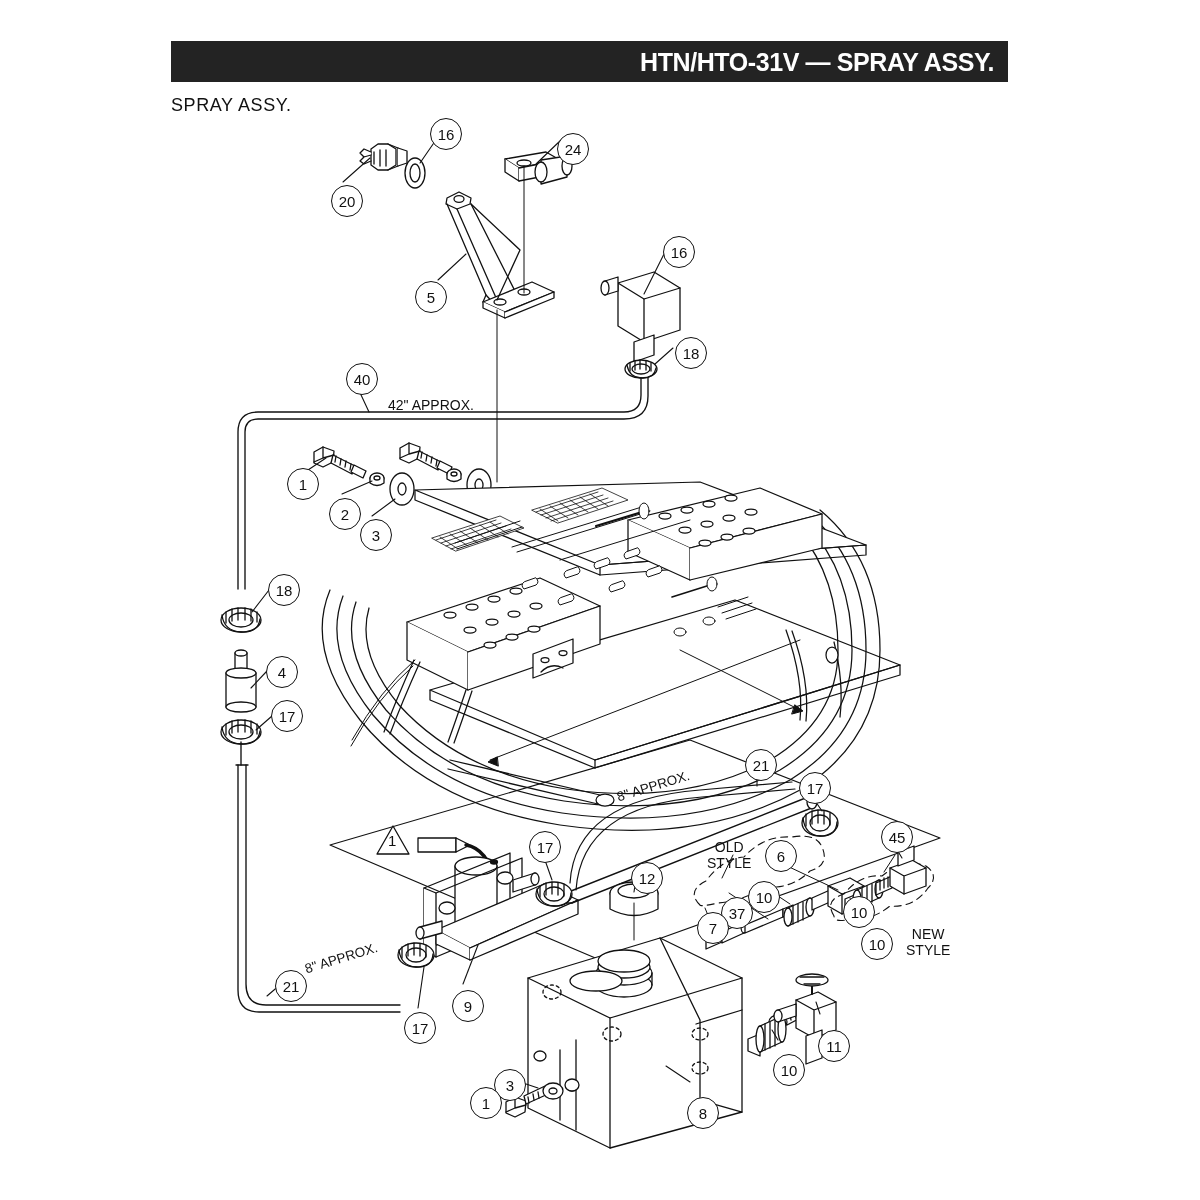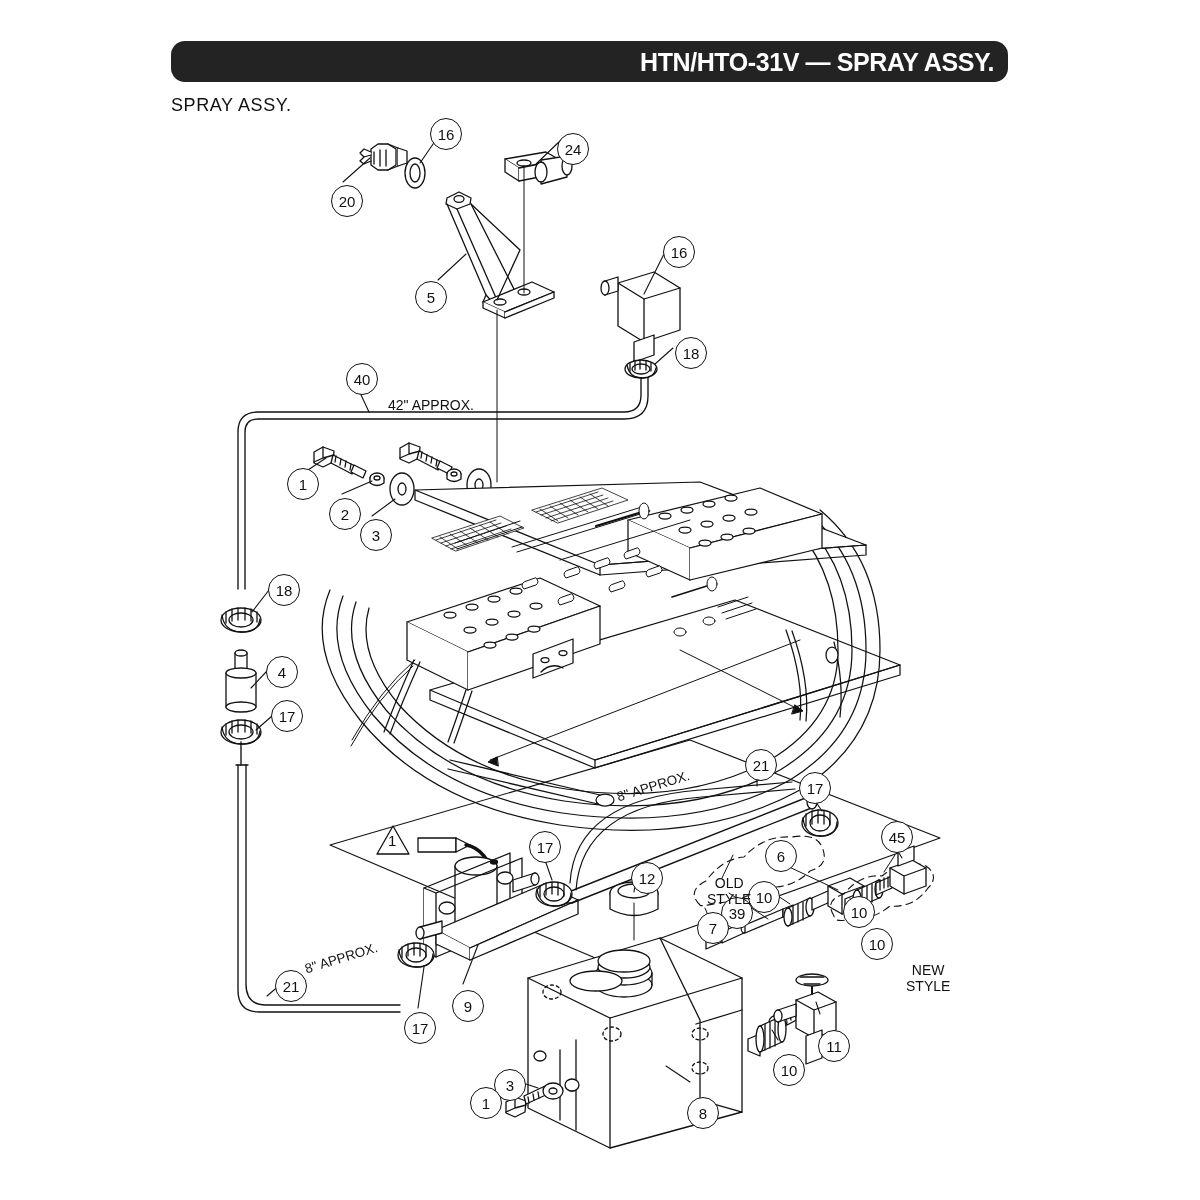--- a/index.html
+++ b/index.html
@@ -8,21 +8,20 @@
     width:1200px;height:1200px;overflow:hidden;
     font-family:"Liberation Sans","DejaVu Sans",sans-serif;
     color:#111;position:relative;
   }
   #page{position:absolute;inset:0;width:1200px;height:1200px;}
 
   
   .header-bar{
     position:absolute;left:171px;top:41px;width:837px;height:41px;
     background:#232323;
-    border-radius:14px;
   }
   .header-title{
     position:absolute;right:14px;top:50%;transform:translateY(-50%);
     color:#ffffff;font-weight:bold;font-size:25px;
     letter-spacing:-0.4px;white-space:nowrap;
   }
   .sheet-subtitle{
     position:absolute;left:171px;top:95px;
     font-size:18px;letter-spacing:0.6px;color:#111;white-space:nowrap;
   }
@@ -36,21 +35,21 @@
     position:absolute;width:32px;height:32px;border:1.7px solid #111;
     border-radius:50%;background:#fff;
     display:flex;align-items:center;justify-content:center;
     font-size:15px;color:#111;box-sizing:border-box;
   }
   .note{
     position:absolute;font-size:14px;color:#111;white-space:nowrap;
     line-height:1.12;
   }
   .note.small{font-size:13.5px;}
-  .note.ctr{text-align:center;margin-top:36px;}
+  .note.ctr{text-align:center;}
   .warn-num{
     position:absolute;font-size:15px;color:#111;
   }
 </style>
 </head>
 <body>
 
 <div id="page">
 
   <div class="header-bar">
@@ -598,21 +597,21 @@
   <div class="callout" style="left:765px;top:840px">
       <span>6</span>
     </div>
   <div class="callout" style="left:631px;top:862px">
       <span>12</span>
     </div>
   <div class="callout" style="left:748px;top:881px">
       <span>10</span>
     </div>
   <div class="callout" style="left:721px;top:897px">
-      <span>39</span>
+      <span>37</span>
     </div>
   <div class="callout" style="left:843px;top:896px">
       <span>10</span>
     </div>
   <div class="callout" style="left:697px;top:912px">
       <span>7</span>
     </div>
   <div class="callout" style="left:861px;top:928px">
       <span>10</span>
     </div>

